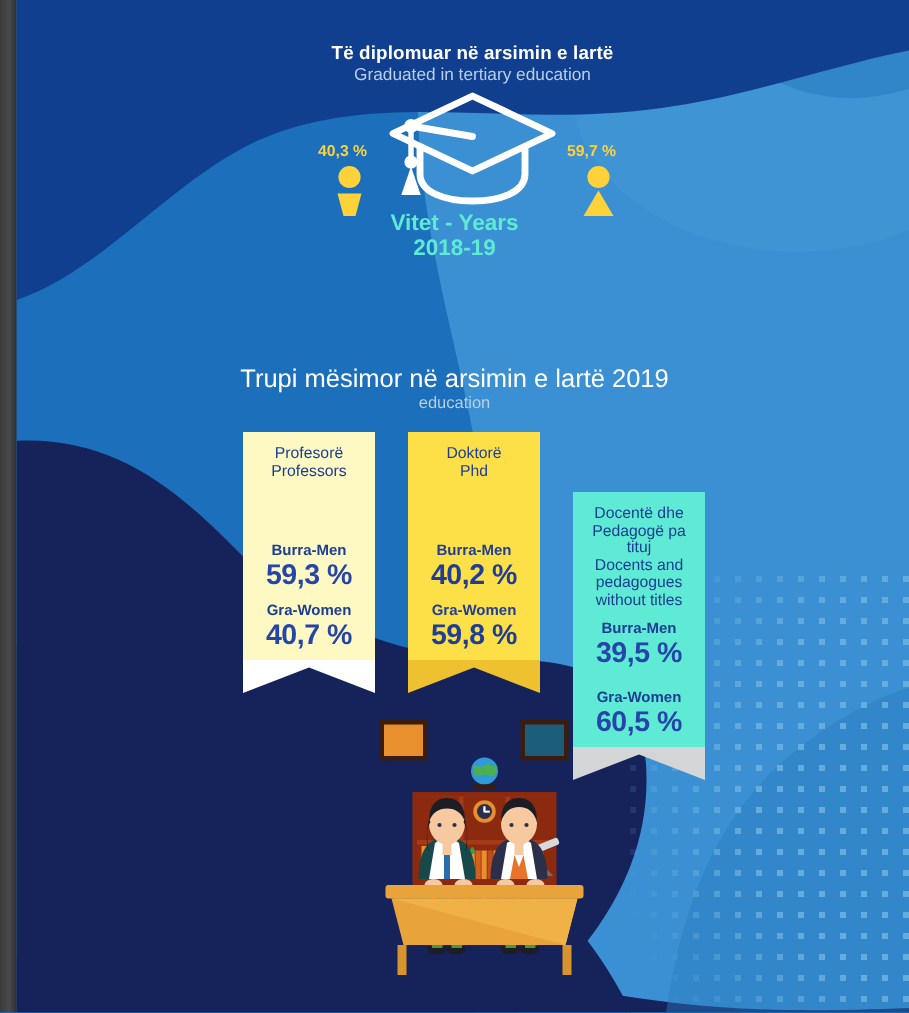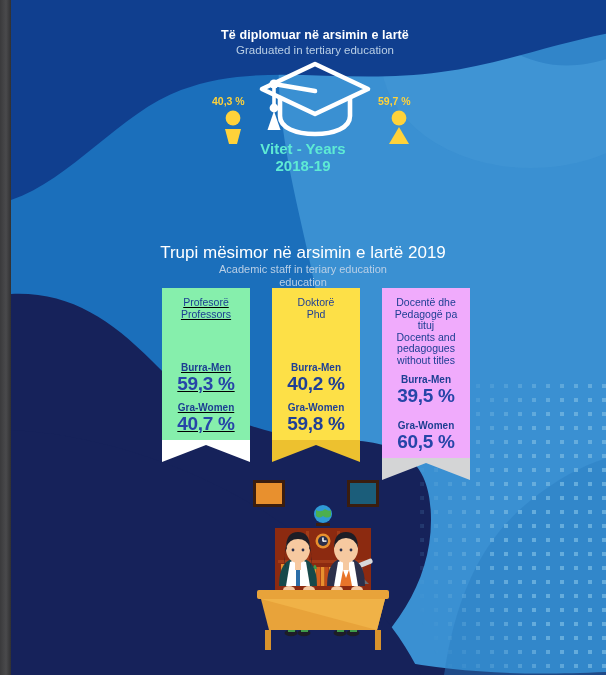--- a/index.html
+++ b/index.html
@@ -144,28 +144,27 @@
     </svg>
   </div>
 
   <div class="years" style="top:140px;">
     <div>Vitet - Years</div>
     <div>2018-19</div>
   </div>
 
   <div class="sect" style="top:243px;">
     <div class="s1">Trupi mësimor në arsimin e lartë 2019</div>
-    <div class="s2">Academic staff  in teriary education</div>
     <div class="s2">education</div>
   </div>
 
   <div class="cards" style="left:0;top:0;width:606px;height:675px;">
 
     <div class="card c-white" style="left:162px;top:288px;">
-      <div class="cardbody" style="background:#86efac;text-decoration:underline;">
+      <div class="cardbody" style="background:#fef9c3;">
         <div class="title">Profesorë</div>
         <div class="title">Professors</div>
         <div class="spacer" style="height:40px;"></div>
         <div class="lbl">Burra-Men</div>
         <div class="val">59,3 %</div>
         <div class="gap"></div>
         <div class="lbl">Gra-Women</div>
         <div class="val">40,7 %</div>
         <div style="height:6px;"></div>
       </div>
@@ -185,21 +184,21 @@
         <div class="lbl">Gra-Women</div>
         <div class="val">59,8 %</div>
         <div style="height:6px;"></div>
       </div>
       <svg class="ribbon" viewBox="0 0 88 22" width="88" height="22">
         <path d="M0,0 L88,0 L88,22 L44,5 L0,22 Z" fill="#edc12f"></path>
       </svg>
     </div>
 
     <div class="card c-gray" style="left:382px;top:288px;">
-      <div class="cardbody" style="background:#f0abfc;">
+      <div class="cardbody" style="background:#5eead4;margin-top:40px;">
         <div class="title">Docentë dhe Pedagogë pa tituj</div>
         <div class="title">Docents and pedagogues</div>
         <div class="title">without titles</div>
         <div class="spacer" style="height:6px;"></div>
         <div class="lbl">Burra-Men</div>
         <div class="val">39,5 %</div>
         <div class="gap" style="height:12px;"></div>
         <div class="lbl">Gra-Women</div>
         <div class="val">60,5 %</div>
         <div style="height:6px;"></div>

